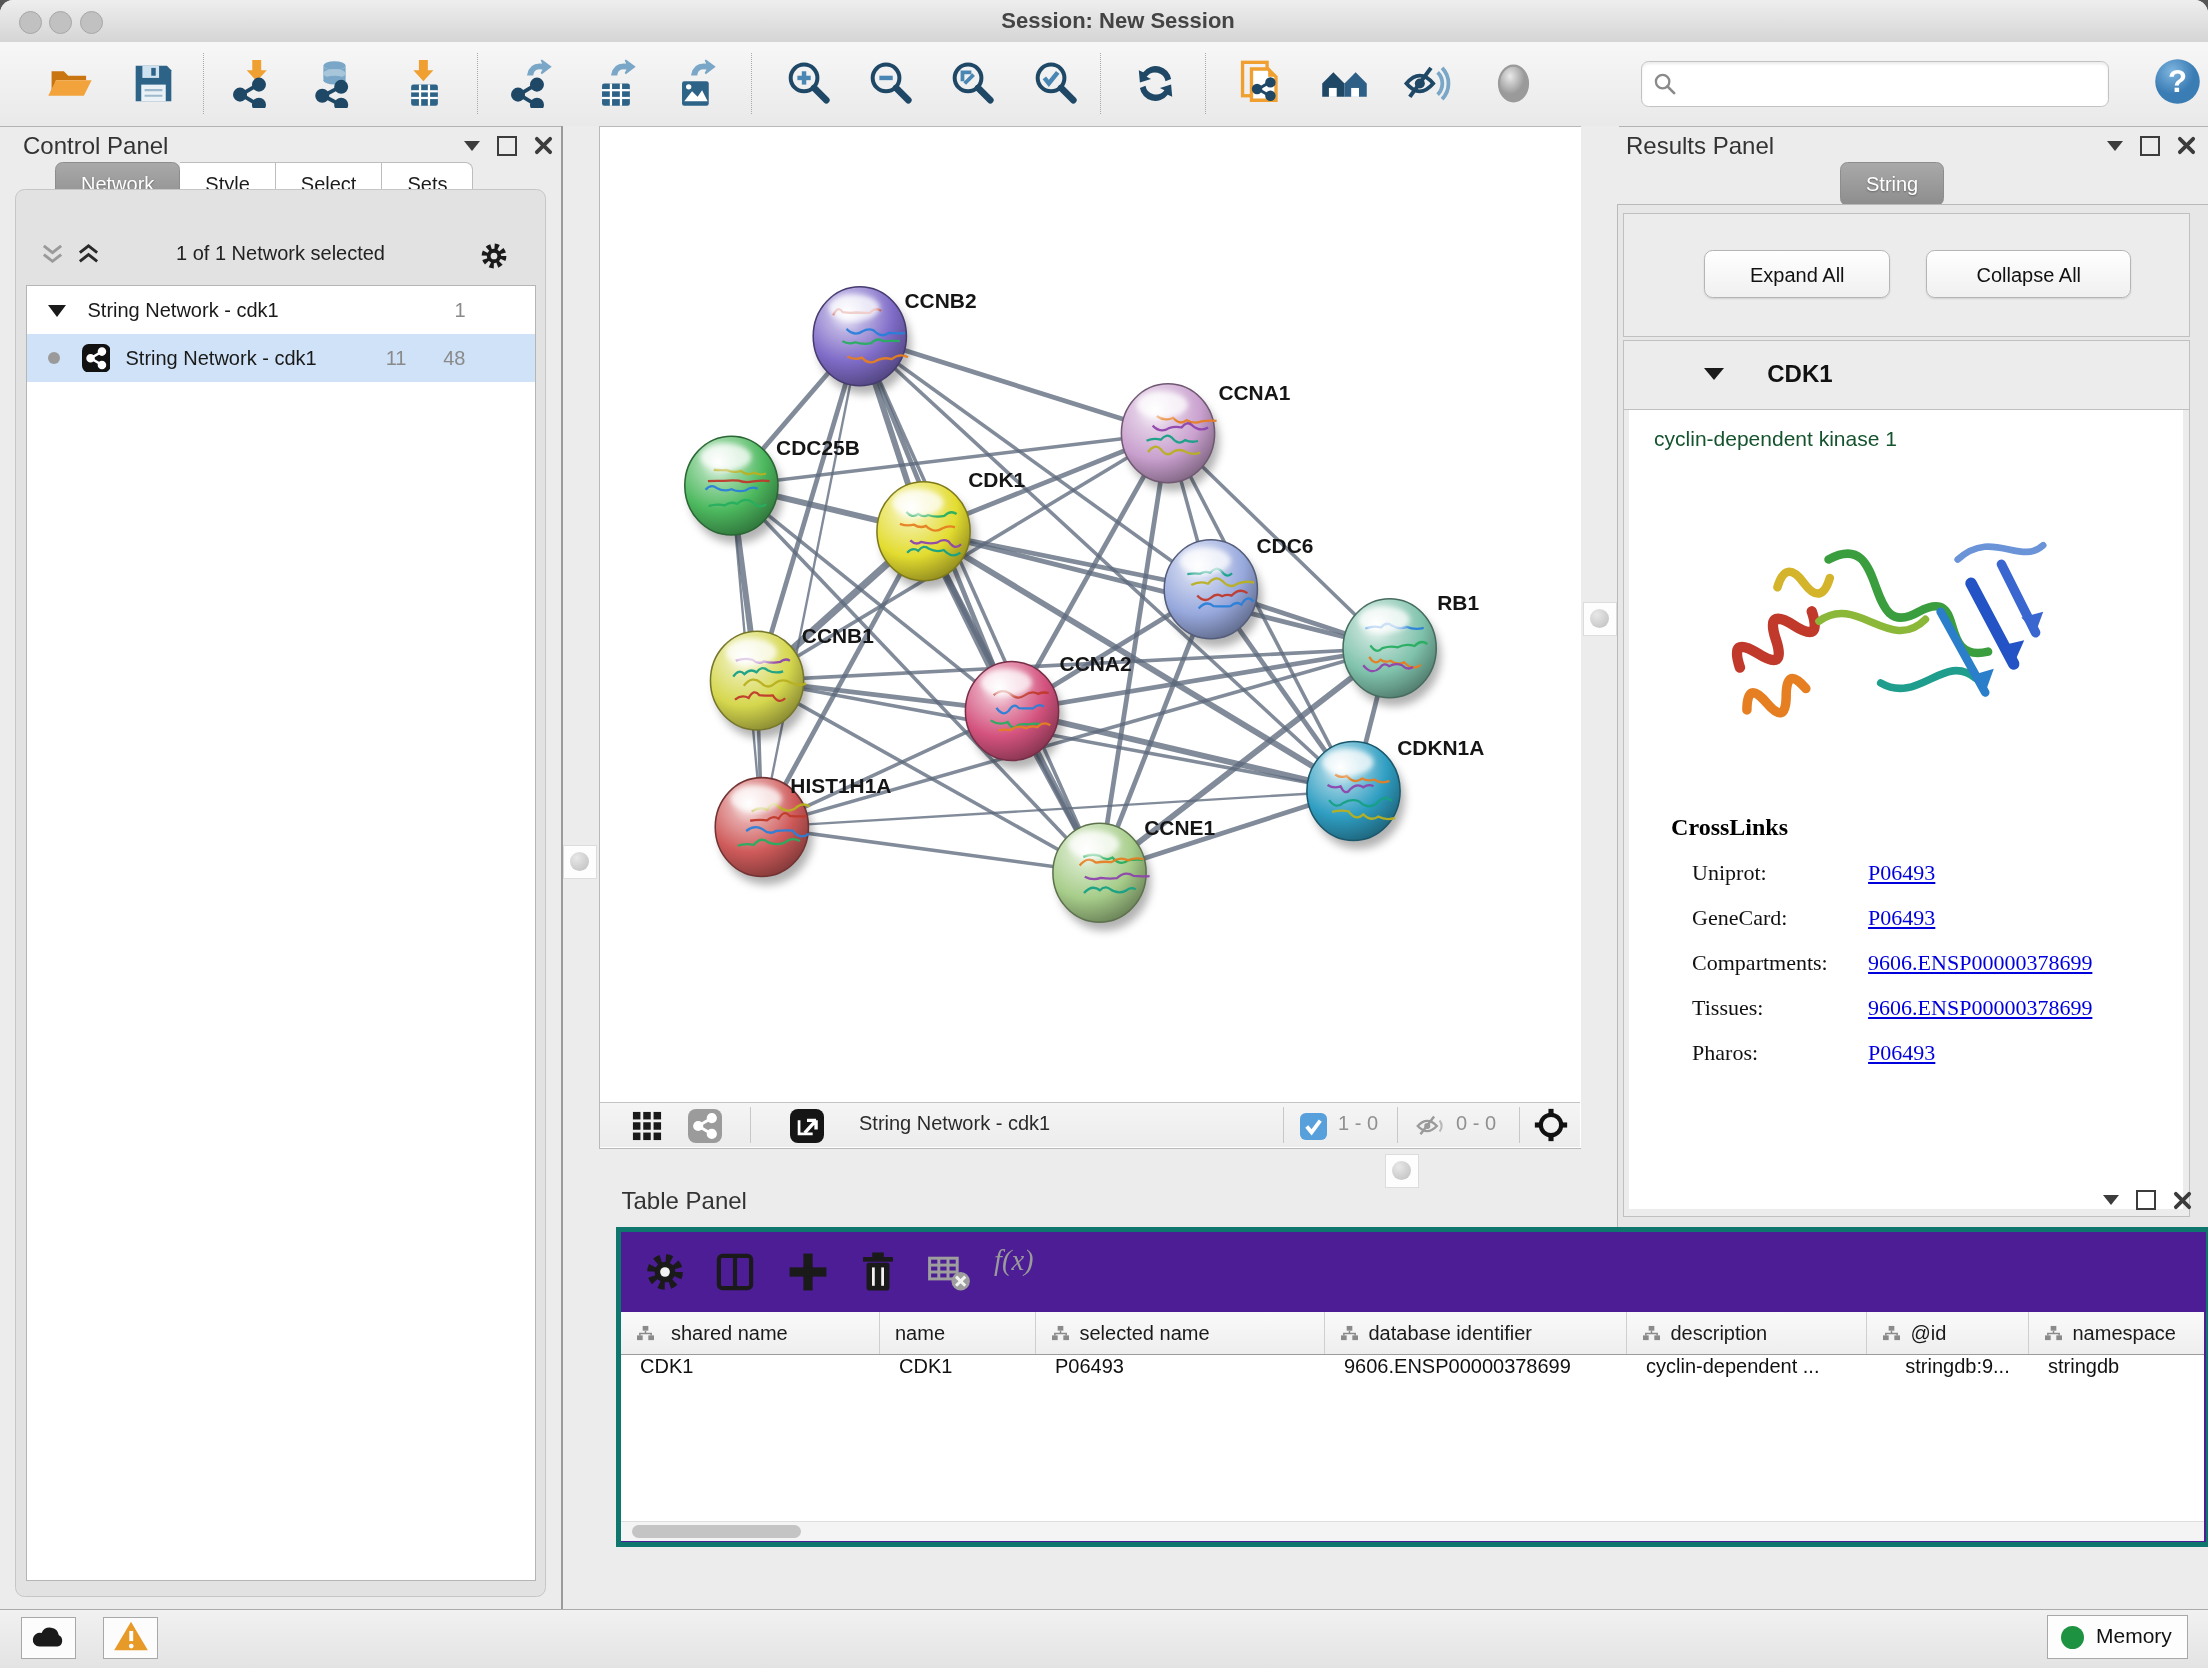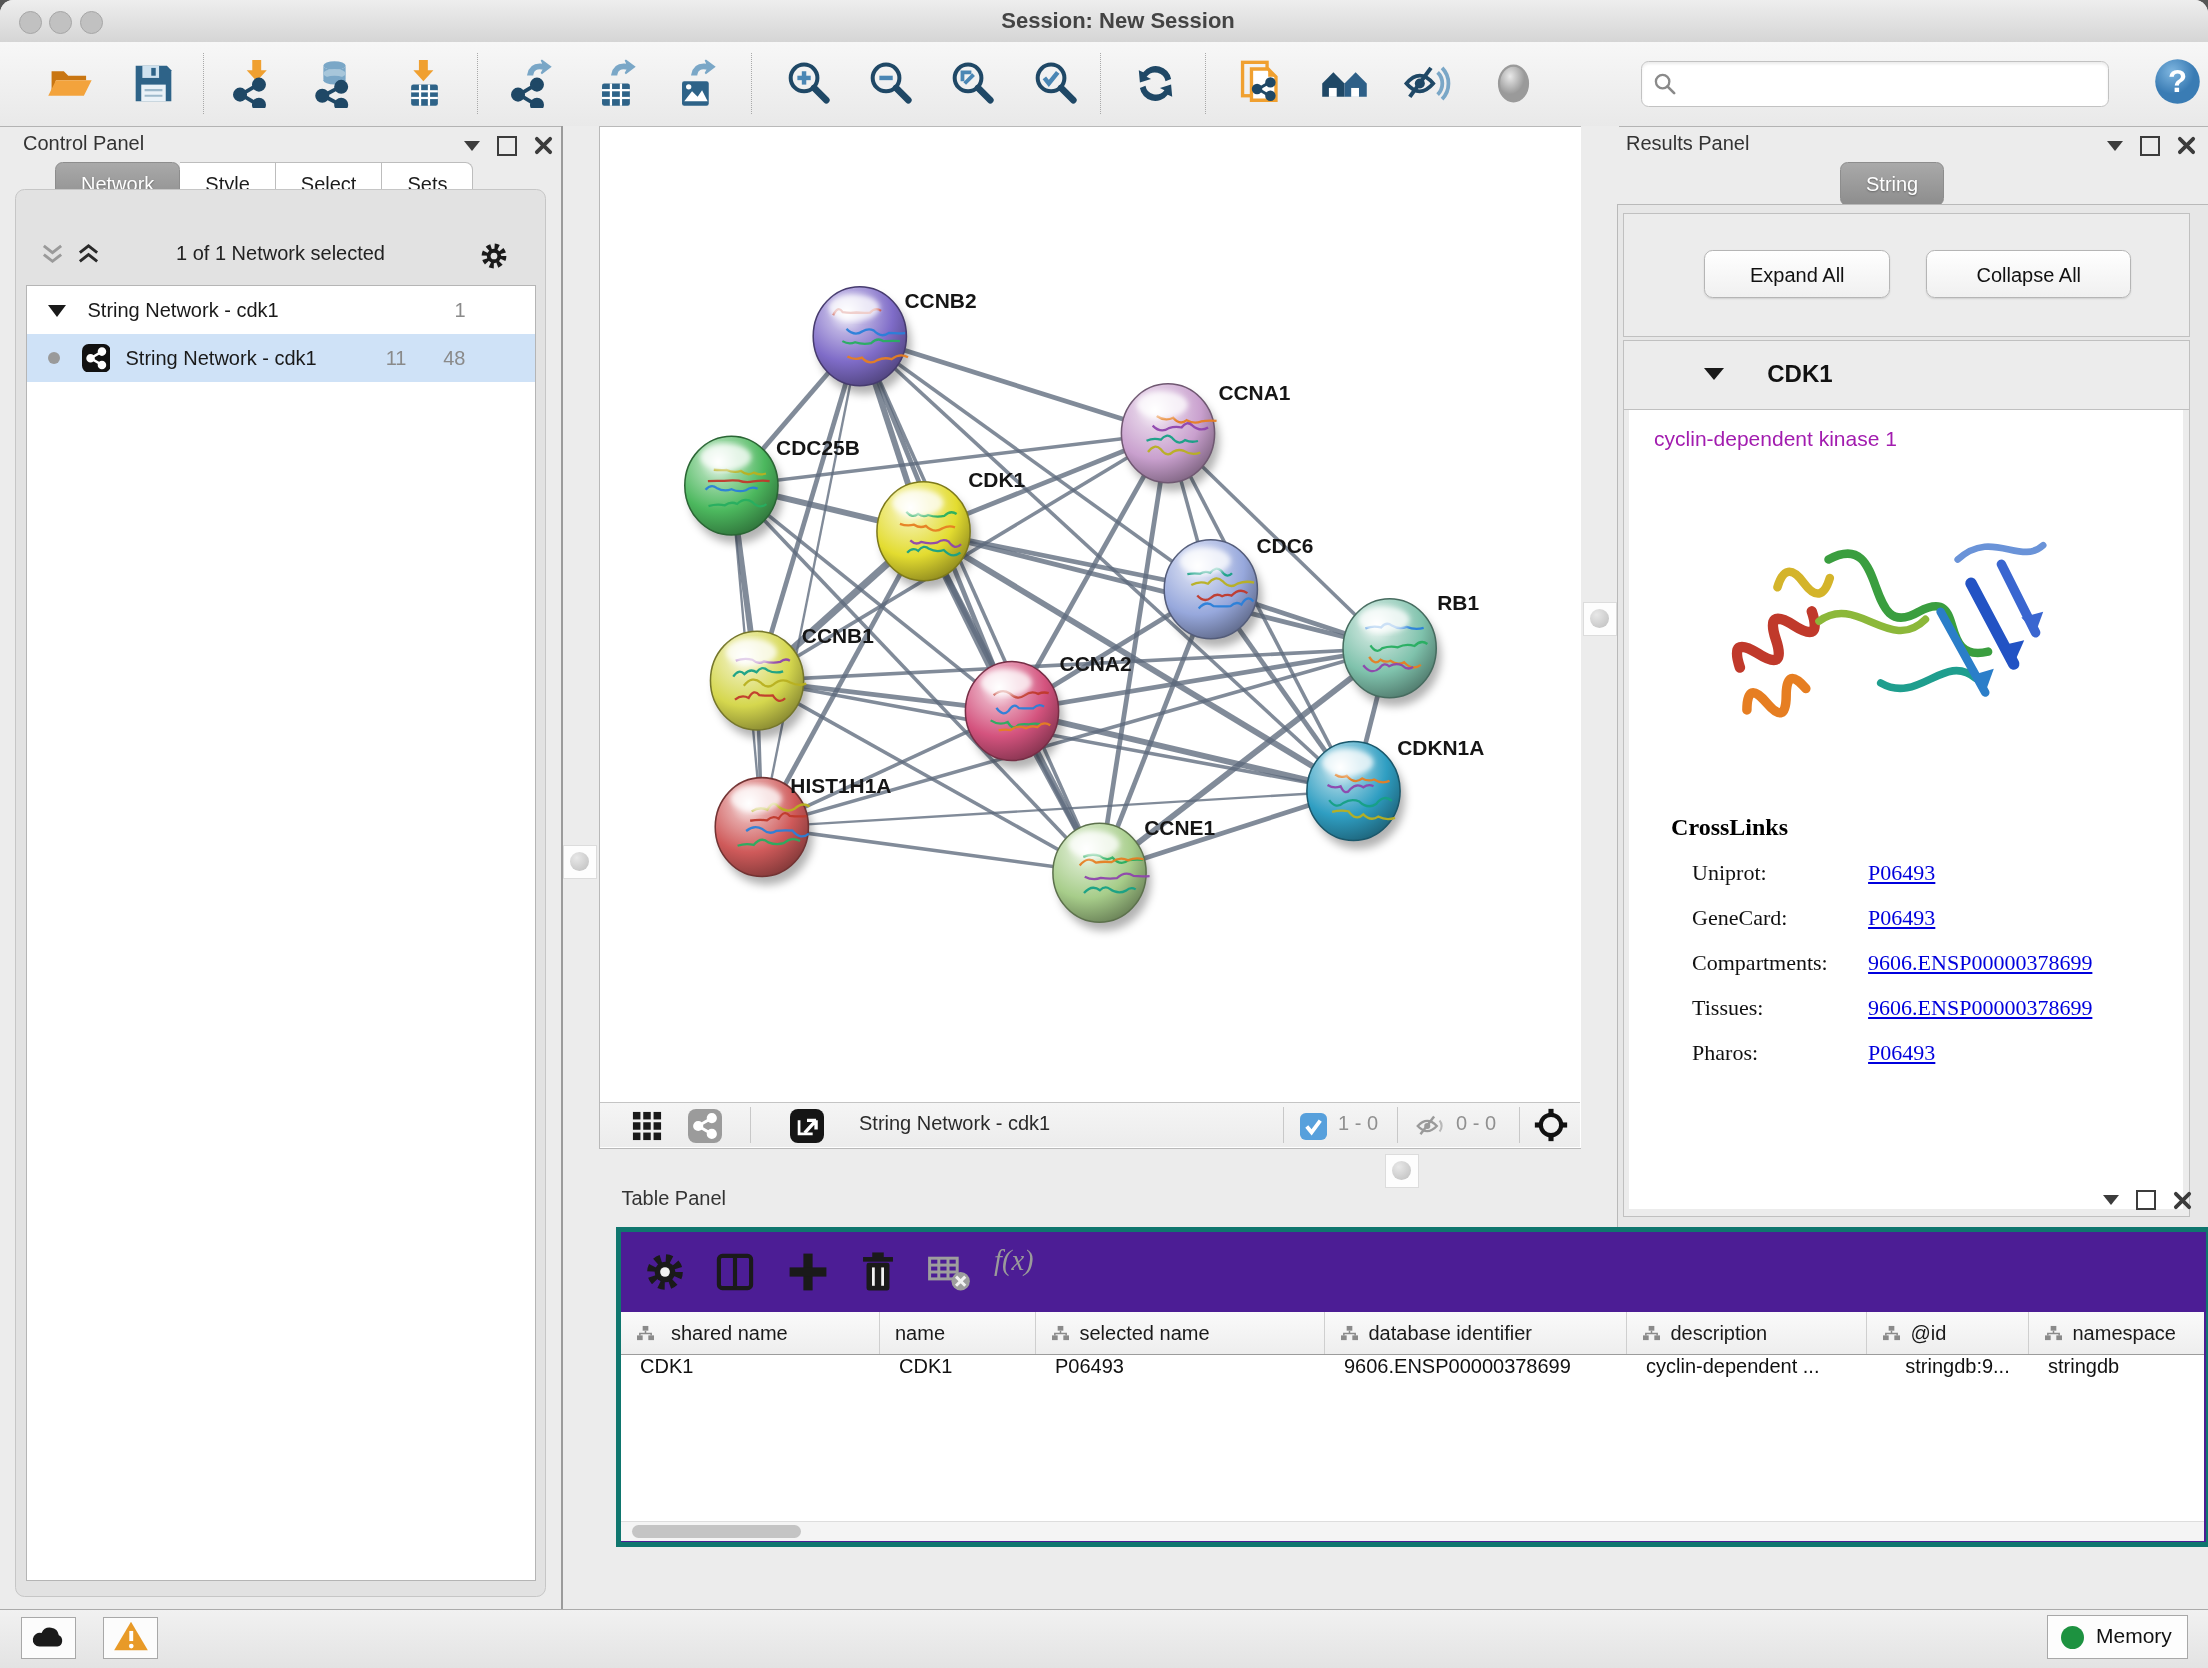--- a/index.html
+++ b/index.html
@@ -18,21 +18,21 @@
   #toolbar{left:0;top:42px;width:2208px;height:84px;
     background:linear-gradient(#f7f7f7,#e9e9e9);border-bottom:1px solid #b3b3b3;}
   .tbi{position:absolute;top:17px;width:49px;height:49px;}
   .tsep{position:absolute;top:11.4px;width:0;height:61px;border-left:1.9px dotted #a9a9a9;}
   #searchbox{position:absolute;left:1641px;top:19px;width:466px;height:44px;background:#fff;
     border:1px solid #c2c2c2;border-radius:7.6px;box-shadow:inset 0 1.9px 2.9px rgba(0,0,0,.08);}
   #searchbox svg{position:absolute;left:11.4px;top:9.5px;}
   #searchbox input{position:absolute;left:44px;top:3.8px;width:409px;height:34px;border:0;outline:0;
     font-size:20px;font-family:inherit;background:transparent;}
   
-  .phdr-title{font-size:20px;color:#333;}
+  .phdr-title{font-size:24px;color:#333;}
   .phicons{position:absolute;display:flex;gap:17px;align-items:center;}
   .tri-down{width:0;height:0;border-left:8.6px solid transparent;border-right:8.6px solid transparent;
     border-top:10.5px solid #3c3c3c;}
   .floatbox{width:16px;height:16px;border:2.4px solid #3c3c3c;background:transparent;}
   .tab{display:inline-block;height:42px;line-height:42px;padding:0 25px;background:#fff;
     border:1px solid #bdbdbd;border-left:none;font-size:20px;color:#1c1c1c;}
   .tab:first-child{border-left:1px solid #bdbdbd;border-radius:7.6px 0 0 7.6px;}
   .tab:last-child{border-radius:0 7.6px 7.6px 0;}
   .tab.active{background:linear-gradient(#a9a9a9,#8d8d8d);color:#fff;border-color:#8d8d8d;
     border-radius:7.6px;text-shadow:0 1px 1.9px rgba(0,0,0,.35);}
@@ -72,21 +72,21 @@
   #rp-box1{position:absolute;left:5.7px;top:7.6px;width:565px;height:122px;background:#ececec;
     border:1px solid #c0c0c0;}
   .rbtn{position:absolute;top:36px;height:48px;background:linear-gradient(#ffffff,#f0f0f0);
     border:1px solid #b5b5b5;border-radius:8.6px;font-size:20px;color:#111;text-align:center;
     line-height:46px;box-shadow:0 1px 1.9px rgba(0,0,0,.12);}
   #rp-box2{position:absolute;left:5.7px;top:135px;width:565px;height:875px;background:#ececec;
     border:1px solid #c0c0c0;}
   #rp-sec-hdr{position:absolute;left:0;top:0;width:100%;height:68px;border-bottom:1px solid #c0c0c0;}
   #rp-gene{position:absolute;left:143px;top:19px;font-size:24px;font-weight:bold;color:#111;}
   #rp-body{position:absolute;left:4.8px;top:69px;width:554px;height:799px;background:#fff;}
-  #rp-desc{position:absolute;left:25px;top:17px;font-size:21px;color:#a21caf;}
+  #rp-desc{position:absolute;left:25px;top:17px;font-size:21px;color:#14532d;}
   #crosslinks{position:absolute;left:0px;top:404px;width:100%;
     font-family:"Liberation Serif","DejaVu Serif",serif;}
   #cl-head{margin-left:42px;font-size:24px;font-weight:bold;color:#000;}
   .clrow{margin:19px 0 0 63px;font-size:22px;color:#111;display:flex;}
   .clrow .cll{width:176px;}
   .clrow a{color:#0000dd;text-decoration:underline;}
   
   #table-panel{left:593px;top:1179px;width:1615px;height:430px;}
   #tp-container{position:absolute;left:23px;top:48px;width:1585px;height:310px;
     background:#4c1d95;border:5px solid #0f766e;}

